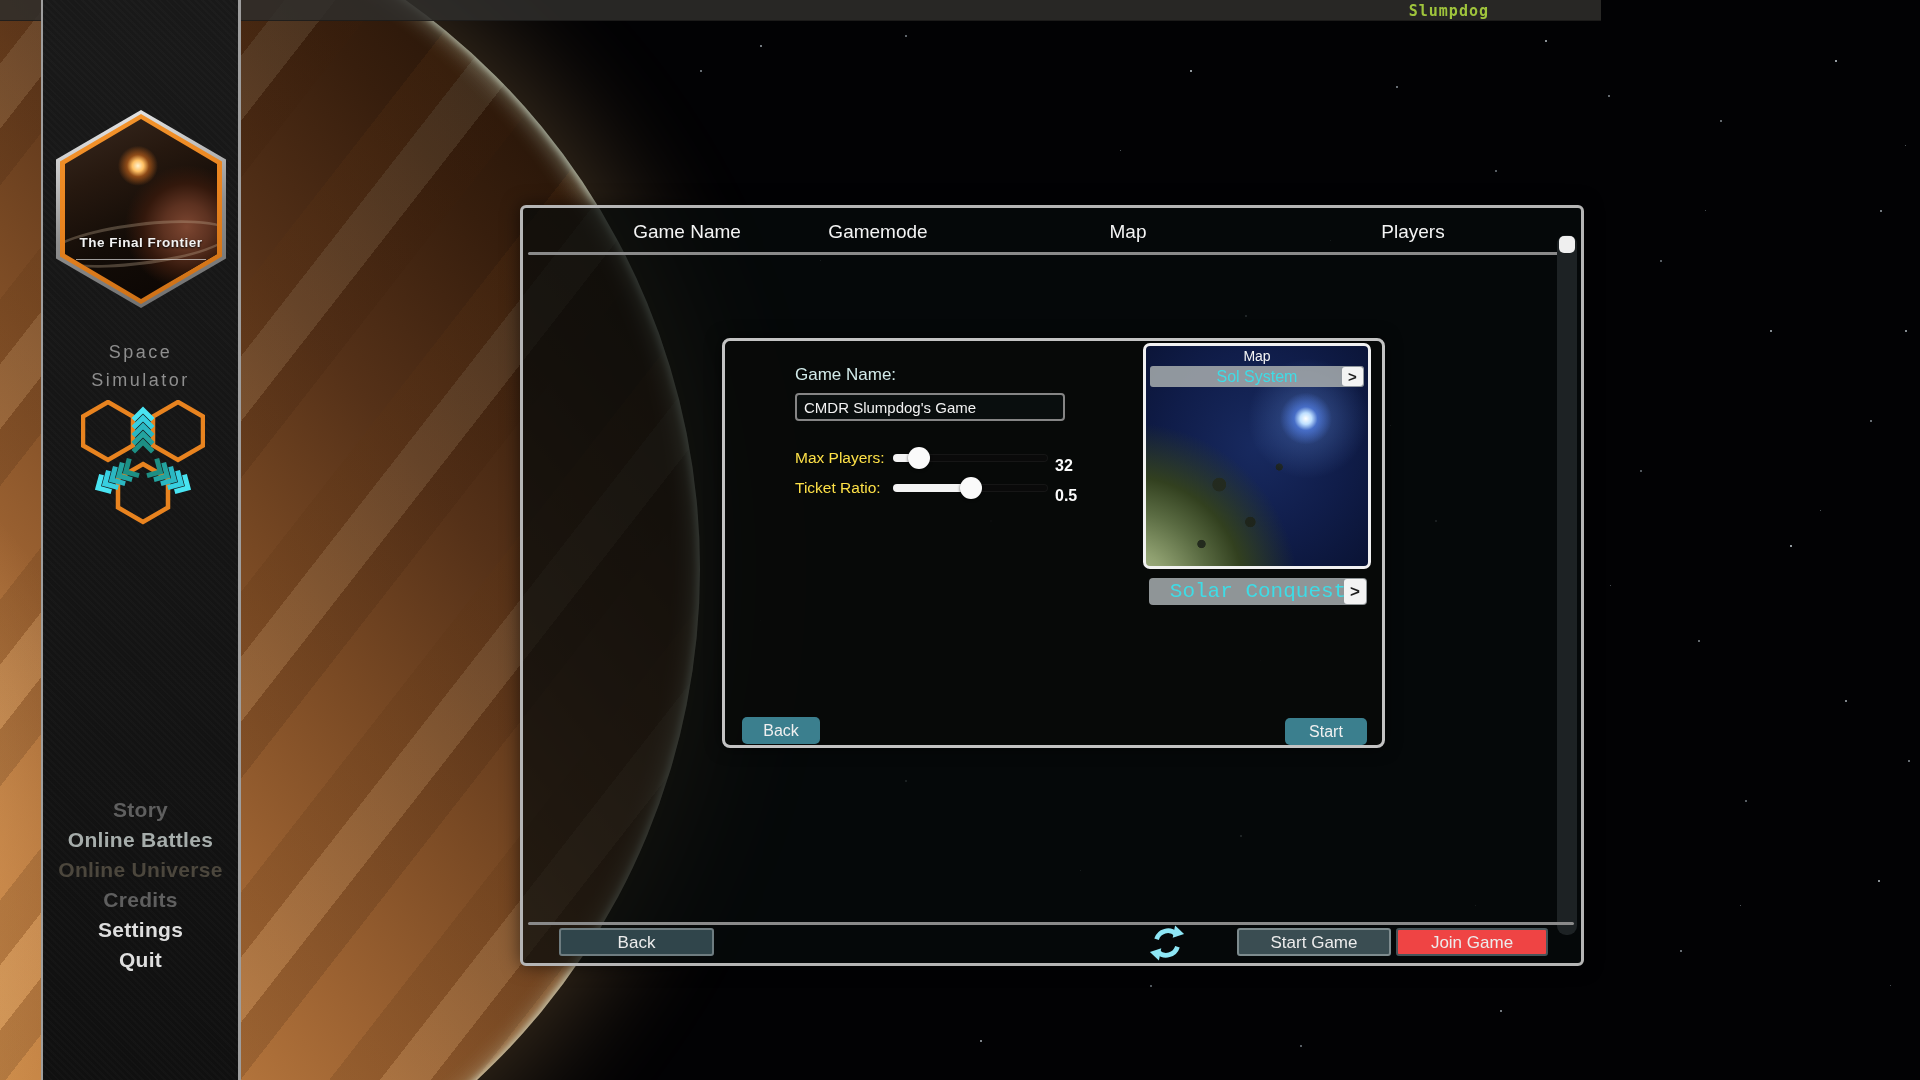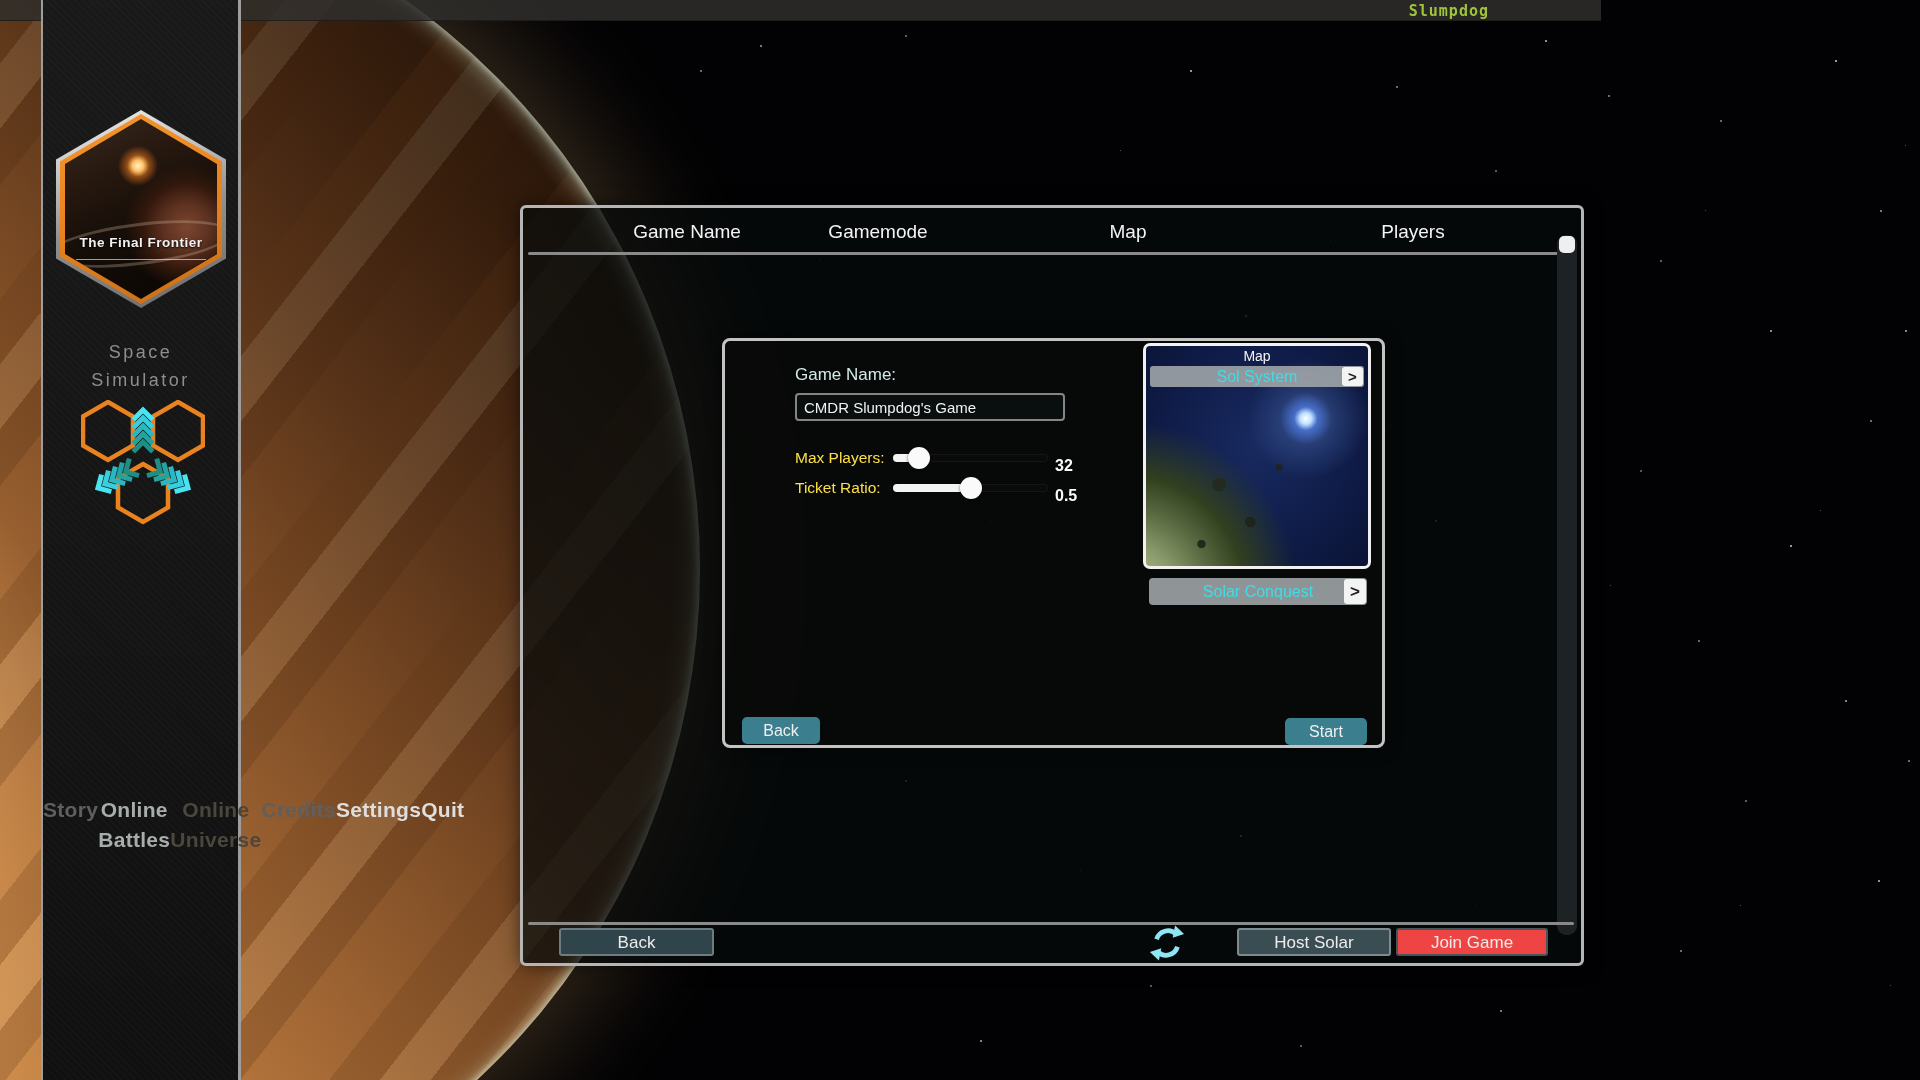--- a/index.html
+++ b/index.html
@@ -66,21 +66,21 @@
   .logo-title { position:absolute; left:0; right:0; top:63%; text-align:center; color:#f2f2f2;
     font-size:13.5px; font-weight:bold; letter-spacing:0.5px; text-shadow:0 1px 2px #000; }
   .logo-underline { position:absolute; left:12%; right:12%; top:75%; height:1px; background:rgba(235,235,235,0.65); }
 
   .subtitle { position:absolute; left:0; right:0; text-align:center; color:#8e8e8e;
     font-size:18px; letter-spacing:2.5px; }
   .subtitle-1 { top:342px; } .subtitle-2 { top:370px; }
 
   .hex-cluster { position:absolute; left:38px; top:400px; }
 
-  .menu { position:absolute; left:0; right:0; top:795px; display:flex; flex-direction:row; }
+  .menu { position:absolute; left:0; right:0; top:795px; display:flex; flex-direction:column; }
   .menu-item { height:30px; line-height:30px; text-align:center; font-size:21px; font-weight:bold;
     letter-spacing:0.3px; cursor:pointer; }
   .menu-item[data-state="dim"] { color:#5f5f5f; }
   .menu-item[data-state="active"] { color:#a6adab; }
   .menu-item[data-state="disabled"] { color:#4c473d; }
   .menu-item[data-state="bright"] { color:#dedede; }
 
   
   .panel { position:absolute; left:520px; top:157px; width:1064px; height:761px;
     border:3px solid #b5b5b5; border-radius:6px; background:rgba(7,11,11,0.74); z-index:4;
@@ -136,21 +136,21 @@
   .map-title { position:absolute; left:0; right:0; top:2px; text-align:center; color:#f4f4f4; font-size:14px; }
   .select-bar { position:absolute; background:rgba(163,168,171,0.88); border-radius:3px; cursor:pointer; }
   .map-select { left:4px; right:4px; top:20px; height:21px; }
   .select-text { display:block; text-align:center; color:#3edce6; }
   .map-select .select-text { font-size:16px; line-height:21px; }
   .next-btn { position:absolute; right:1px; top:1px; background:#f3f3f3; border-radius:3px;
     color:#1d1d1d; font-weight:bold; text-align:center; cursor:pointer; }
   .map-select .next-btn { width:21px; height:19px; font-size:15px; line-height:19px; }
 
   .mode-select { left:424px; top:237px; width:218px; height:27px; border-radius:4px; }
-  .mode-select .select-text { font-size:16px; line-height:27px; }
+  .mode-select .select-text { font-size:21px; line-height:27px;font-family:Liberation Mono, monospace; }
   .mode-select .next-btn { width:22px; height:25px; font-size:17px; line-height:25px; }
 
   .dlg-btn { position:absolute; height:27px; background:#3b7f8e; border:none; border-radius:5px;
     color:#f0f0f0; font-size:16px; text-align:center; line-height:27px; cursor:pointer; }
   .dlg-back { left:17px; top:376px; width:78px; }
   .dlg-start { left:560px; top:377px; width:82px; }
 </style>
 </head>
 <body>
 
@@ -235,21 +235,21 @@
     <svg class="refresh" viewBox="0 0 40 40">
       <g stroke="#8ee6f5" stroke-width="5" fill="none">
         <path d="M9 16 A 12.5 12.5 0 0 1 29.5 10.5"></path>
         <path d="M31 24 A 12.5 12.5 0 0 1 10.5 29.5"></path>
       </g>
       <g fill="#8ee6f5">
         <polygon points="28.5,1.5 38,10.5 26,14.5"></polygon>
         <polygon points="11.5,38.5 2,29.5 14,25.5"></polygon>
       </g>
     </svg>
-    <button class="footer-btn btn-host">Host Solar</button>
+    <button class="footer-btn btn-host">Start Game</button>
     <button class="footer-btn btn-join">Join Game</button>
 
     <div class="dialog">
       <div class="gn-label">Game Name:</div>
       <input class="gn-input" type="text" value="CMDR Slumpdog's Game" style="">
 
       <div class="slider-row row-max">
         <span class="slider-label">Max Players:</span>
         <div class="slider" style="--p: 17%;">
           <div class="slider-track"></div>

